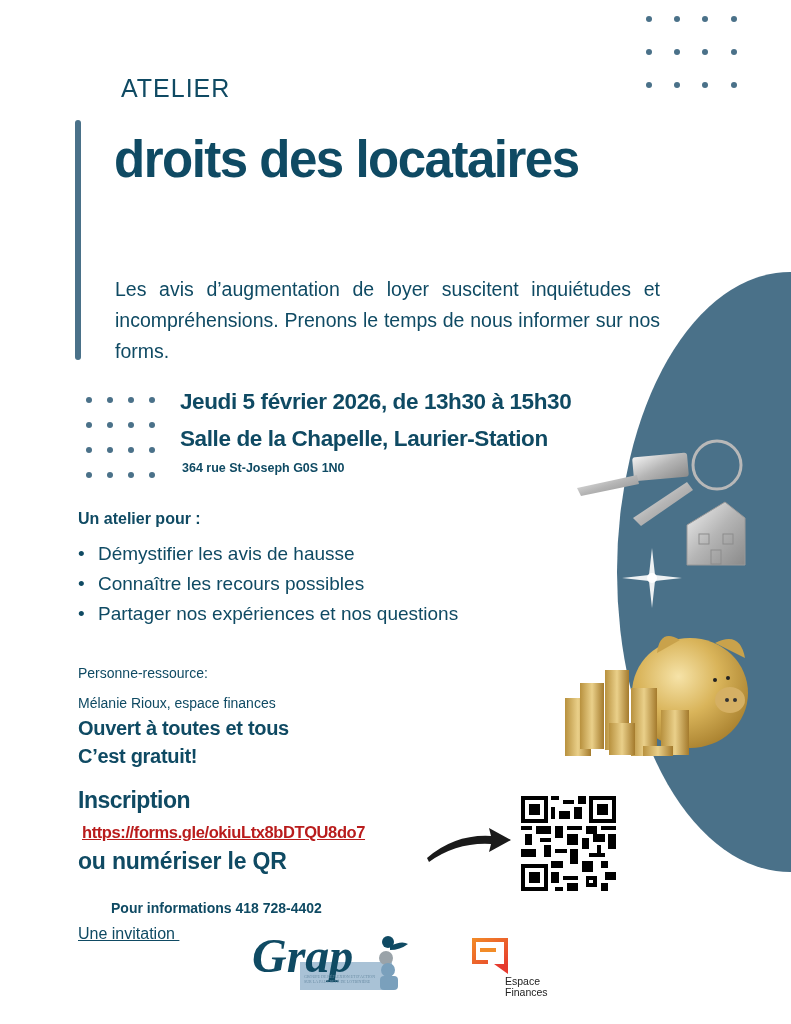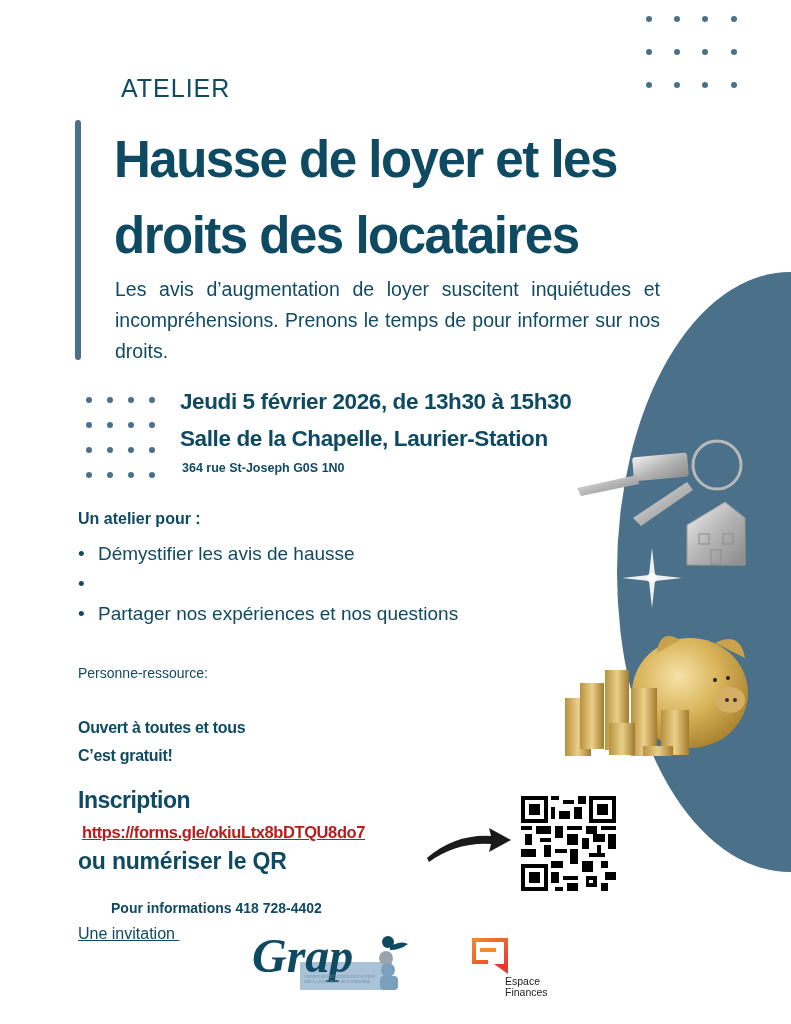--- a/index.html
+++ b/index.html
@@ -49,21 +49,21 @@
     .purpose-title {
       left: 78px; top: 510px; font-family: "Liberation Sans", sans-serif; font-weight: 700;
       font-size: 16px; color: #0f4a63;
     }
     .list { left: 78px; top: 539px; font-family: "Liberation Sans", sans-serif; font-size: 19px; line-height: 30px; color: #0f4a63; }
     .list .item { display: flex; white-space: nowrap; }
     .list .bullet { width: 20px; display: inline-block; }
     .resource { left: 78px; top: 658px; font-family: "Liberation Sans", sans-serif; font-size: 14px; line-height: 30px; color: #0f4a63; white-space: nowrap; }
     .open {
       left: 78px; top: 714px; font-family: "Liberation Sans", sans-serif; font-weight: 700;
-      font-size: 16px; line-height: 28px; color: #0f4a63; letter-spacing: -0.3px;
+      font-size: 20px; line-height: 28px; color: #0f4a63; letter-spacing: -0.3px;
     }
     .inscription-title { left: 78px; top: 787px; font-family: "Liberation Sans", sans-serif; font-weight: 700; font-size: 23px; color: #0f4a63; letter-spacing: -0.5px; }
     .link {
       left: 82px; top: 823px; font-family: "Liberation Sans", sans-serif; font-weight: 700; font-size: 16.5px;
       color: #b91c1c; text-decoration: underline; letter-spacing: -0.4px; white-space: nowrap;
     }
     .scan { left: 78px; top: 848px; font-family: "Liberation Sans", sans-serif; font-weight: 700; font-size: 23px; color: #0f4a63; letter-spacing: -0.2px; white-space: nowrap; }
     .info { left: 80px; top: 900px; font-family: "Liberation Sans", sans-serif; font-weight: 700; font-size: 14px; color: #0f4a63; white-space: nowrap; padding-left: 31px; }
     .invitation {
       left: 78px; top: 925px; font-family: "Liberation Sans", sans-serif; font-weight: 400; font-size: 16px;
@@ -113,25 +113,24 @@
     <div class="dot" style="left:128px;top:447px"></div>
     <div class="dot" style="left:149px;top:447px"></div>
   <div class="dot" style="left:86px;top:472px"></div>
     <div class="dot" style="left:107px;top:472px"></div>
     <div class="dot" style="left:128px;top:472px"></div>
     <div class="dot" style="left:149px;top:472px"></div>
 </div>
 
 <div class="abs atelier">ATELIER</div>
 <div class="abs title">
-  <div>Hausse de loyer et les</div>
   <div>droits des locataires</div>
 </div>
 
-<div class="abs intro">Les avis d’augmentation de loyer suscitent inquiétudes et incompréhensions. Prenons le temps  de pour informer sur nos droits.</div>
+<div class="abs intro">Les avis d’augmentation de loyer suscitent inquiétudes et incompréhensions. Prenons le temps  de nous informer sur nos forms.</div>
 
 <div class="abs date">Jeudi 5 février 2026, de 13h30 à 15h30</div>
 <div class="abs place">Salle de la Chapelle, Laurier-Station</div>
 <div class="abs address">364  rue St-Joseph G0S 1N0</div>
 
 <svg class="abs" style="left:575px;top:430px" width="200" height="140" viewBox="0 0 200 140">
   <defs>
     <linearGradient id="metal" x1="0" y1="0" x2="1" y2="1">
       <stop offset="0" stop-color="#f2f2f2"></stop>
         <stop offset="0.5" stop-color="#b5b5b5"></stop>
@@ -183,28 +182,30 @@
 </svg>
 
 <div class="abs purpose-title">Un atelier  pour :</div>
 <div class="abs list">
   <div class="item">
     <span class="bullet">•</span>
     <span>Démystifier les avis de hausse</span>
   </div>
   <div class="item">
     <span class="bullet">•</span>
+    <span>Connaître les recours possibles</span>
   </div>
   <div class="item">
     <span class="bullet">•</span>
     <span>Partager nos expériences et nos questions</span>
   </div>
 </div>
 <div class="abs resource">
   <div>Personne-ressource:</div>
+  <div>Mélanie Rioux, espace finances</div>
 </div>
 
 <div class="abs open">
   <div>Ouvert à toutes et tous</div>
   <div>C’est gratuit!</div>
 </div>
 
 <div class="abs inscription-title">Inscription</div>
 <a class="abs link">https://forms.gle/okiuLtx8bDTQU8do7</a>
 <div class="abs scan">ou numériser le QR</div>

